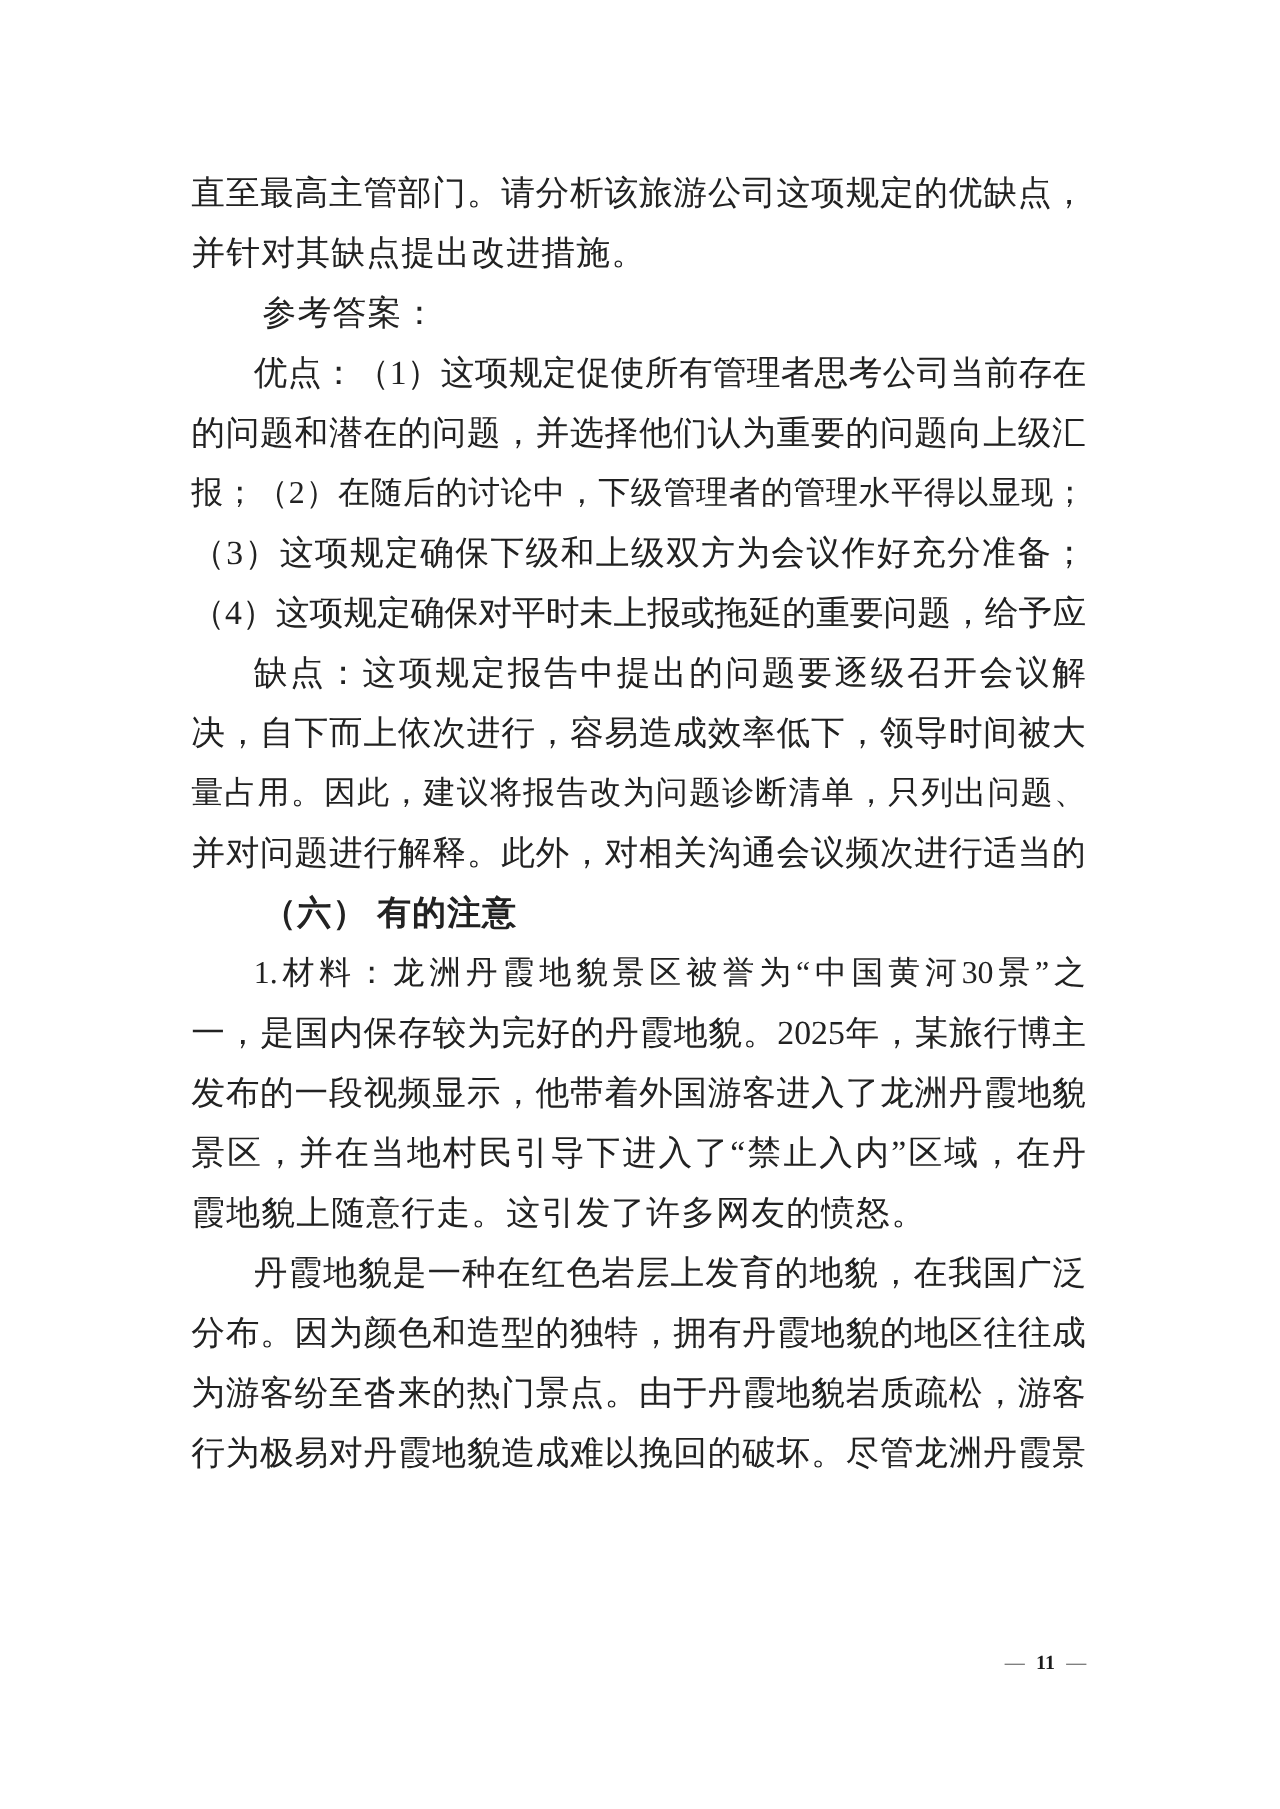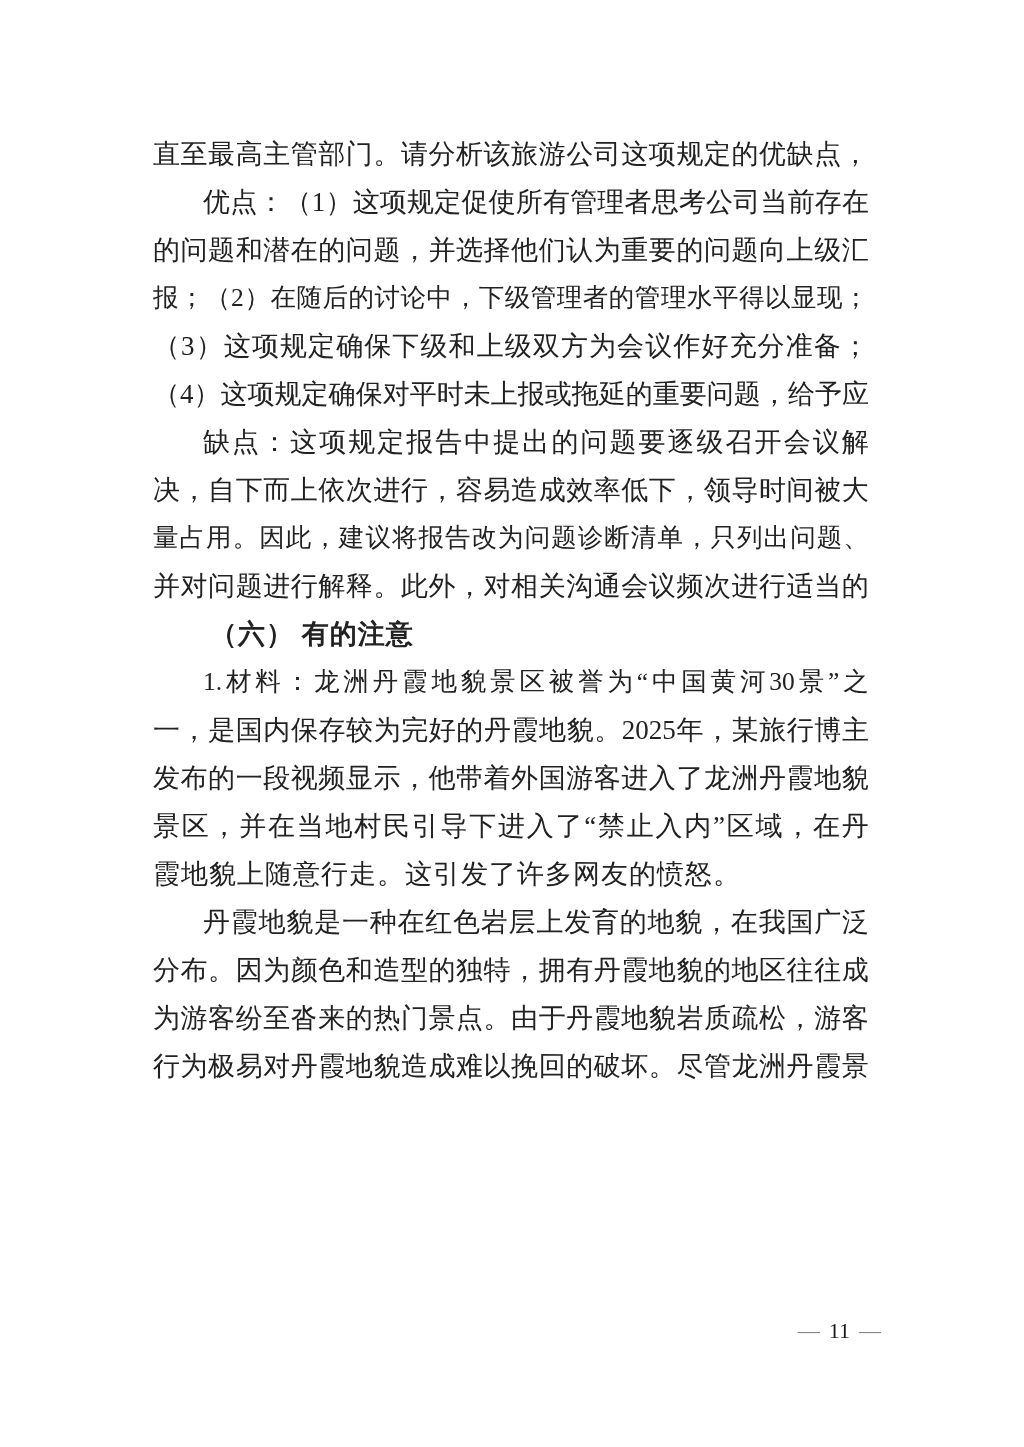--- a/index.html
+++ b/index.html
@@ -33,26 +33,27 @@
     justify-content: space-between;
     align-items: baseline;
     letter-spacing: 0;
   }
   .line.in { padding-left: 57px; }   
   .line.in.fx { padding-left: 50px; }
   .line.b { font-weight: 700; }
   .line.t { font-size: 25.5px; }     
   .footer {
     position: absolute;
-    left: 165px;
+    left: 153px;
     top: 1317px;
     width: 716px;
     text-align: right;
-    font-size: 22px;
+    font-size: 16px;
     line-height: 28px;
+    font-weight: bold;
   }
   .footer .dash { color: #808080; }
   .footer .pagenum { color: #1a1a1a; padding: 0 9px; }
 </style>
 </head>
 <body>
 
 <div class="page">
   <main class="text-block">
 
@@ -78,22 +79,26 @@
           <span>这</span>
           <span>项</span>
           <span>规</span>
           <span>定</span>
           <span>的</span>
           <span>优</span>
           <span>缺</span>
           <span>点</span>
           <span>，</span>
         </div>
-    </div>
-
+      <div class="line">并针对其缺点提出改进措施。</div>
+    </div>
+
+    <div class="para">
+      <div class="line in">参考答案：</div>
+    </div>
 
     <div class="para">
       <div class="line in j fx">
           <span>优</span>
           <span>点</span>
           <span>：</span>
           <span>（</span>
           <span>1</span>
           <span>）</span>
           <span>这</span>

